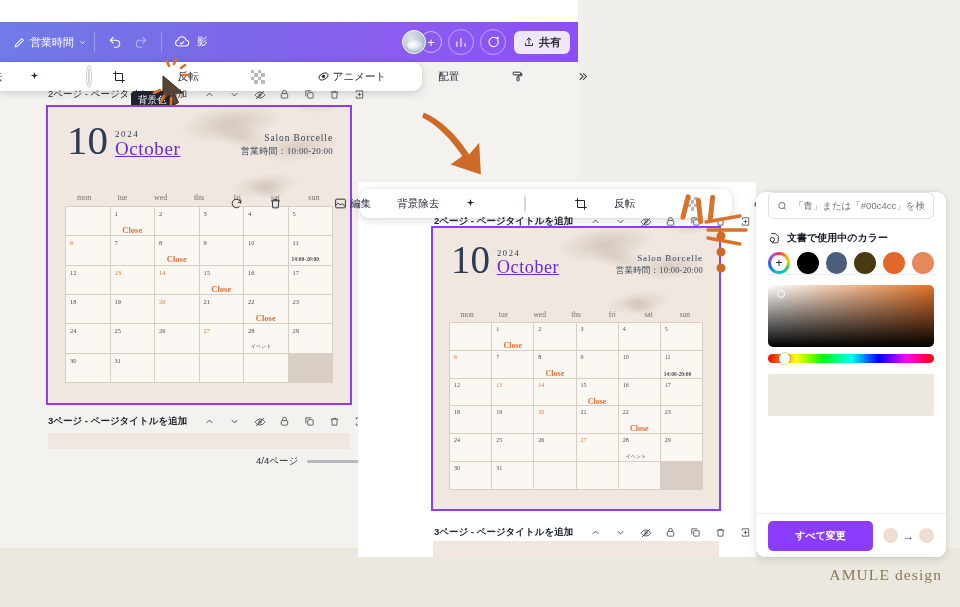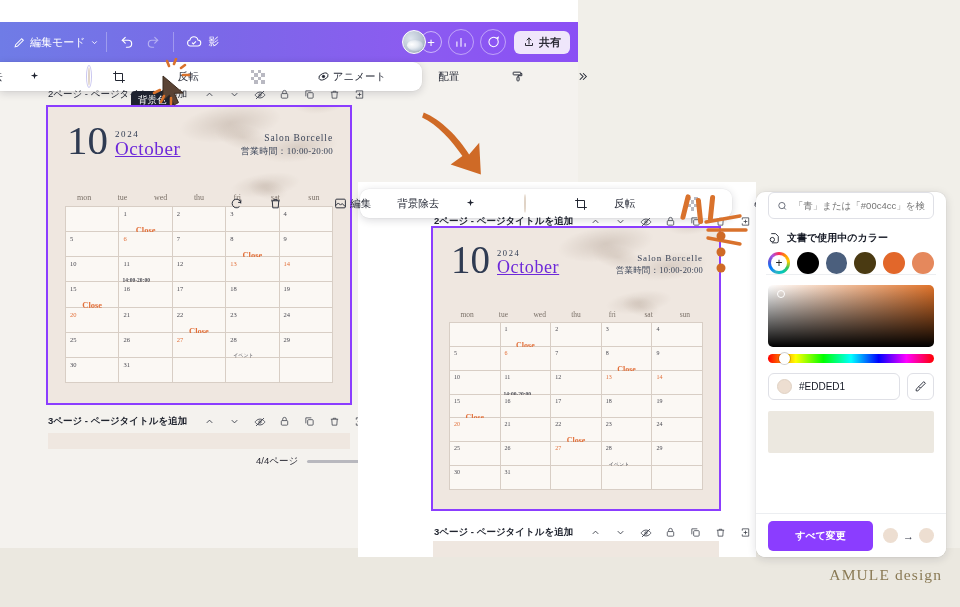--- a/index.html
+++ b/index.html
@@ -103,21 +103,21 @@
   }
   .cal-head { position:absolute; display:flex; align-items:flex-end; }
   .cal-num { color:#2f3b52; line-height:.82; font-weight:normal; }
   .cal-ym { margin-left:7px; }
   .cal-year { color:#2f3b52; letter-spacing:1.6px; }
   .cal-month { color:#6d28d9; letter-spacing:.6px; line-height:1;text-decoration:underline; }
   .cal-right { position:absolute; text-align:right; color:#3a4458; }
   .cal-salon { letter-spacing:.9px; }
   .cal-hours { letter-spacing:.2px; }
   .dow { position:absolute; display:grid; grid-template-columns:repeat(7,1fr); color:#7b7168; text-align:center; }
-  .grid { position:absolute; display:grid; grid-template-columns:repeat(5,1fr); background:#d8cec5; gap:1px; border:1px solid #d8cec5; }
+  .grid { position:absolute; display:grid; grid-template-columns:repeat(6,1fr); background:#d8cec5; gap:1px; border:1px solid #d8cec5; }
   .cell { background:#fbf8f4; position:relative; }
   .cell .d { position:absolute; color:#4a4a52; }
   .cell .d.sun { color:#e2703a; }
   .cell .close { position:absolute; color:#e2703a; font-weight:bold; }
   .cell .ev { position:absolute; color:#4a4a52; }
 
   
   .color-panel {
     position:absolute; left:756px; top:192px; width:190px; height:365px;
     background:#ffffff; border-radius:9px;
@@ -201,21 +201,21 @@
   <div class="right-band"></div>
   <div class="bottom-band"></div>
 
   <div class="header">
     <div class="hd-icon">
       <svg width="13" height="13" viewBox="0 0 24 24" fill="none" stroke="#fff" stroke-width="2">
           <path d="M4 20l4-1 11-11-3-3L5 16z"></path>
         </svg>
     </div>
     <div class="hd-item">
-      <span>編集モード</span>
+      <span>営業時間</span>
       <svg width="9" height="9" viewBox="0 0 24 24" fill="none" stroke="#fff" stroke-width="2.4">
           <path d="M6 9l6 6 6-6"></path>
         </svg>
     </div>
     <div class="hd-divider"></div>
     <div class="hd-btn">
       <svg width="14" height="14" viewBox="0 0 24 24" fill="none" stroke="#fff" stroke-width="2" stroke-linecap="round">
           <path d="M9 14L4 9l5-5"></path>
           <path d="M4 9h10a6 6 0 010 12h-3"></path>
         </svg>
@@ -916,32 +916,20 @@
 
     <div class="cp-tabline"></div>
 
     <div class="sv-box">
       <span class="sv-dot"></span>
     </div>
     <div class="hue-bar">
       <span class="hue-knob"></span>
     </div>
 
-    <div class="hex-row">
-      <span class="hex-field">
-        <span class="hex-dot"></span>
-        <span class="hex-val">#EDDED1</span>
-      </span>
-      <span class="eyedrop">
-        <svg width="13" height="13" viewBox="0 0 24 24" fill="none" stroke="#1f2330" stroke-width="1.7">
-            <path d="M18 3l3 3-9 9-3-3z"></path>
-            <path d="M9 12l-5 5v3h3l5-5"></path>
-          </svg>
-      </span>
-    </div>
 
     <div class="doc-preview"></div>
 
     <div class="cp-footer">
       <span class="apply-btn">すべて変更</span>
       <span class="fmini">
         <span class="c"></span>
         <span class="a">→</span>
         <span class="c"></span>
       </span>

